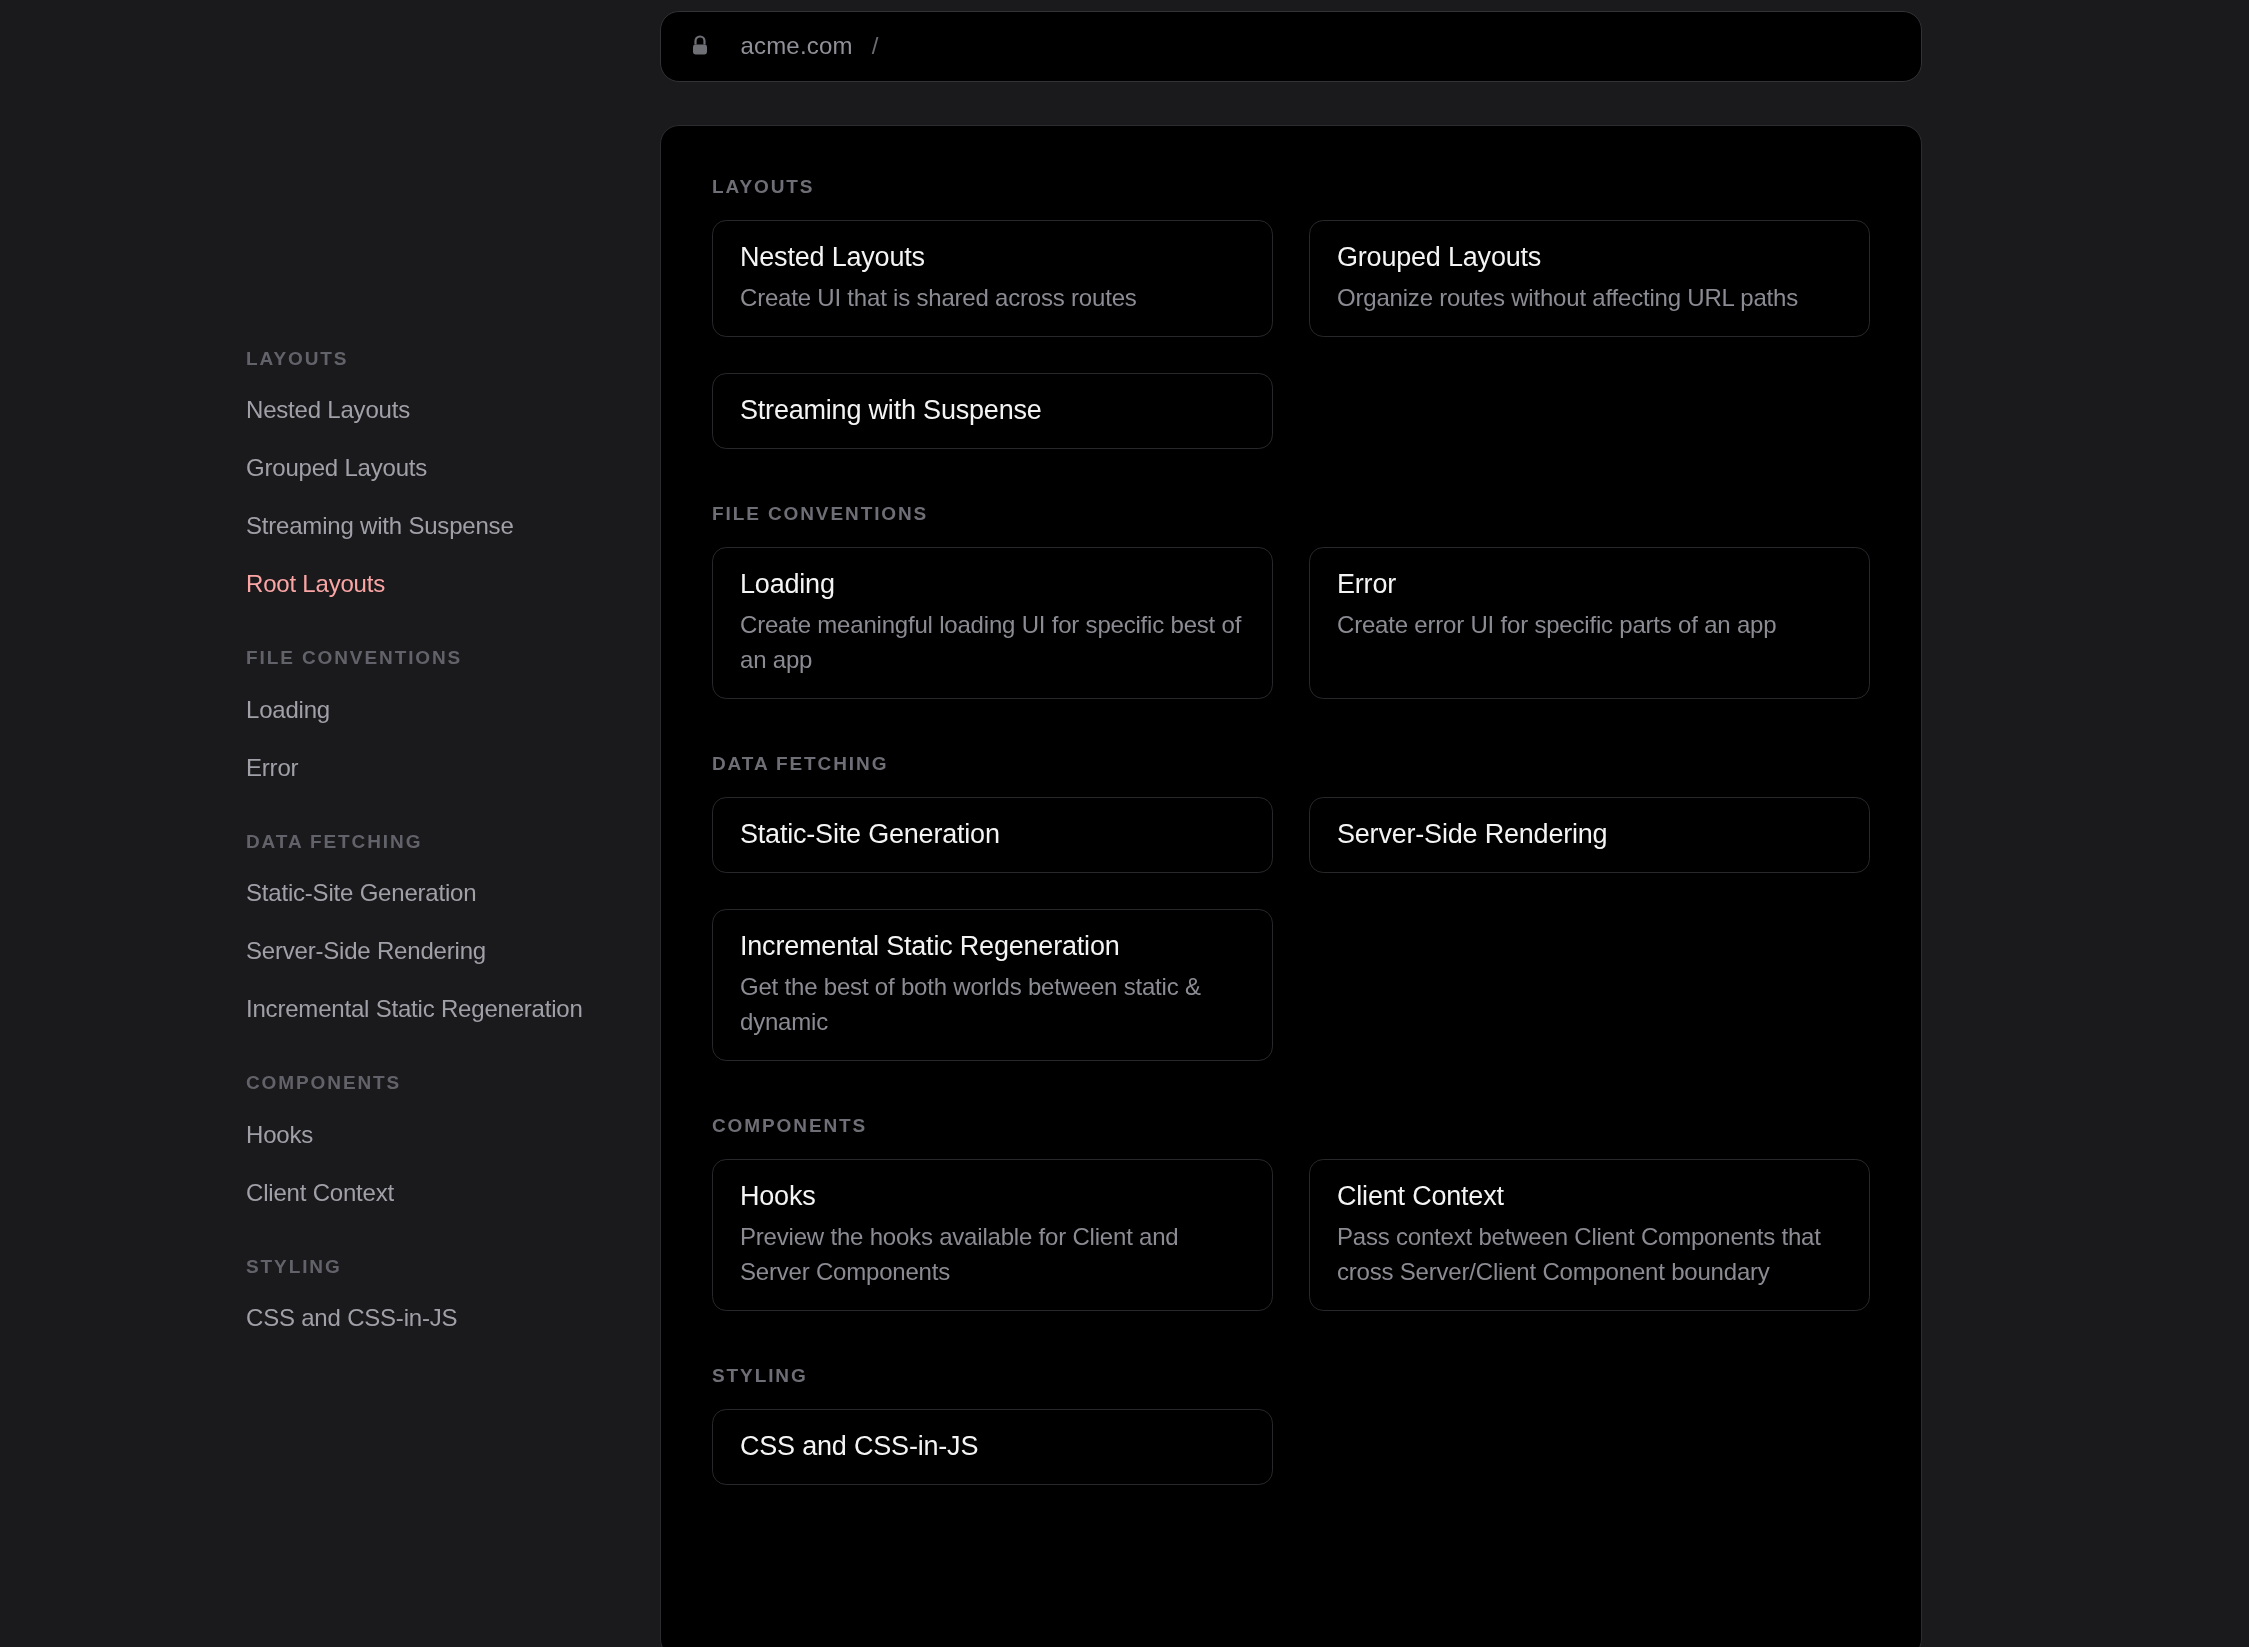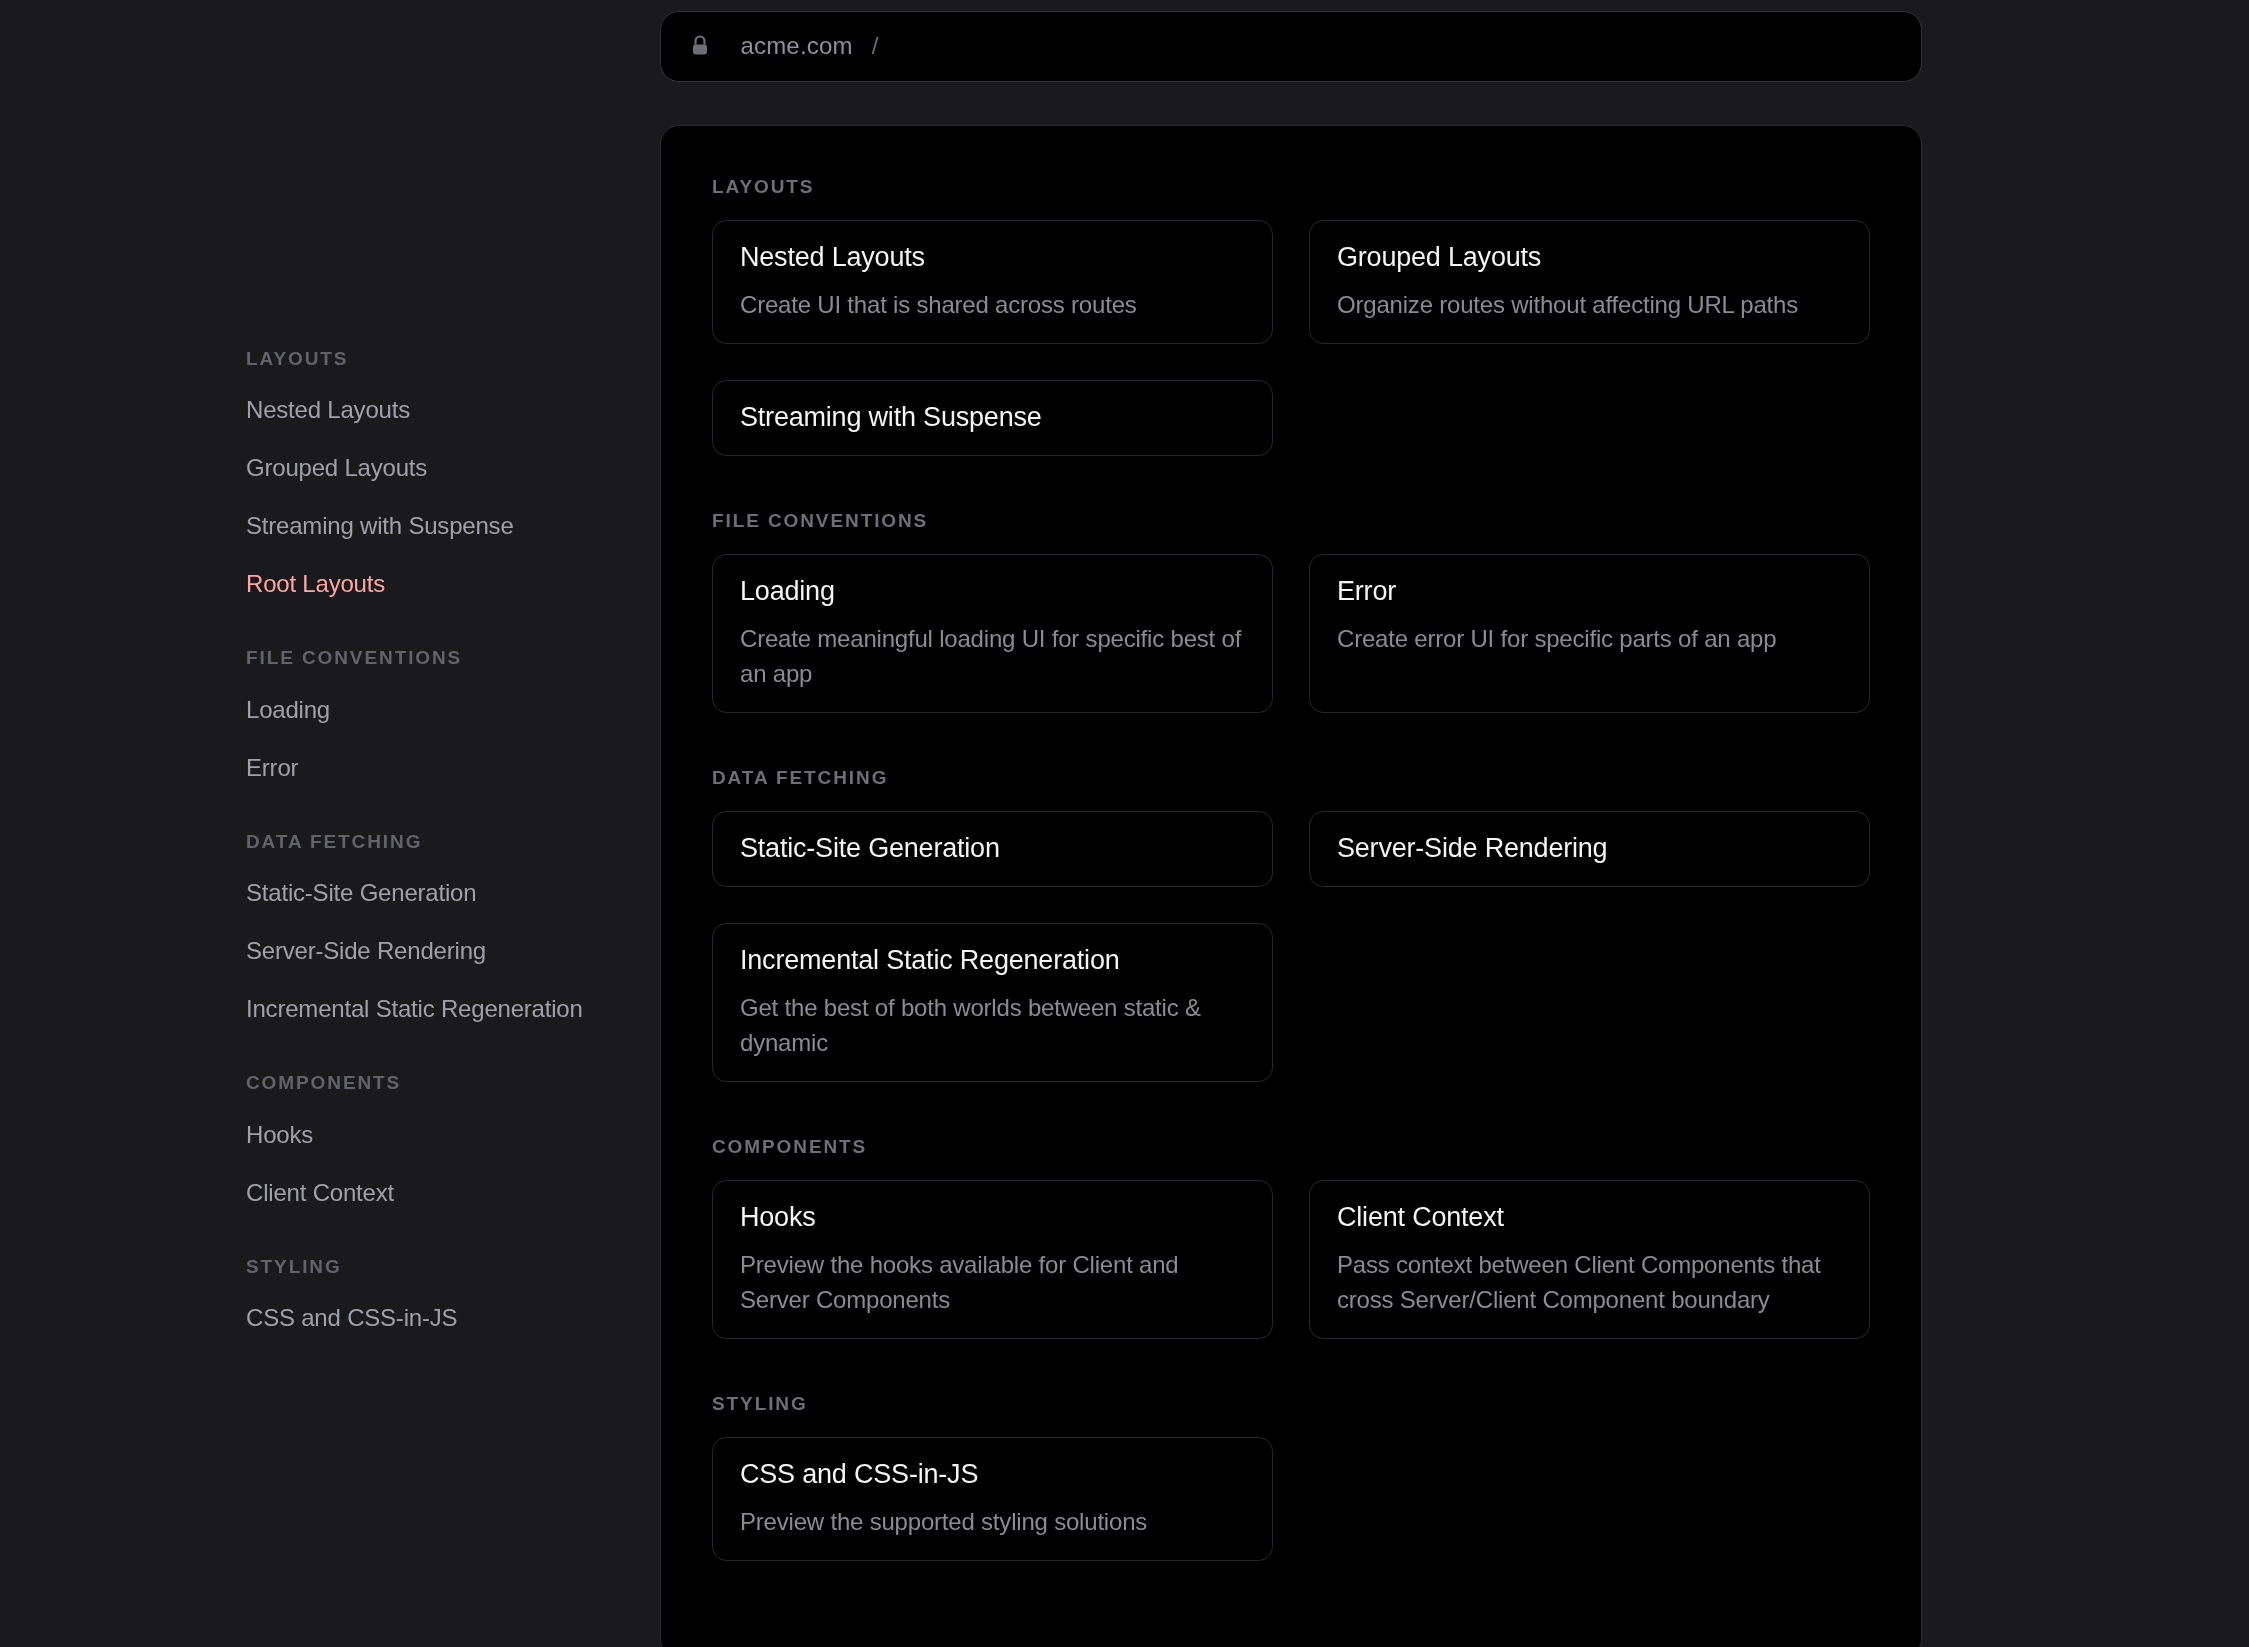--- a/index.html
+++ b/index.html
@@ -117,21 +117,21 @@
     cursor: pointer;
   }
   .card-title {
     font-size: 27px;
     line-height: 33px;
     font-weight: 500;
     letter-spacing: -0.2px;
     color: #f4f4f5;
   }
   .card-desc {
-    margin-top: 13px;
+    margin-top: 6px;
     font-size: 24px;
     line-height: 35px;
     font-weight: 400;
     letter-spacing: -0.2px;
     color: #8b8b93;
   }
 </style>
 </head>
 <body>
 
@@ -236,21 +236,20 @@
               <div class="card-title">Client Context</div>
               <div class="card-desc">Pass context between Client Components that cross Server/Client Component boundary</div>
             </div>
           </div>
         </section>
         <section class="panel-section">
           <div class="panel-heading">STYLING</div>
           <div class="card-grid">
             <div class="card">
               <div class="card-title">CSS and CSS-in-JS</div>
-              <div class="card-desc">Preview the supported styling solutions</div>
             </div>
           </div>
         </section>
       </div>
 
   </div>
 </div>
 
 
 </body></html>

